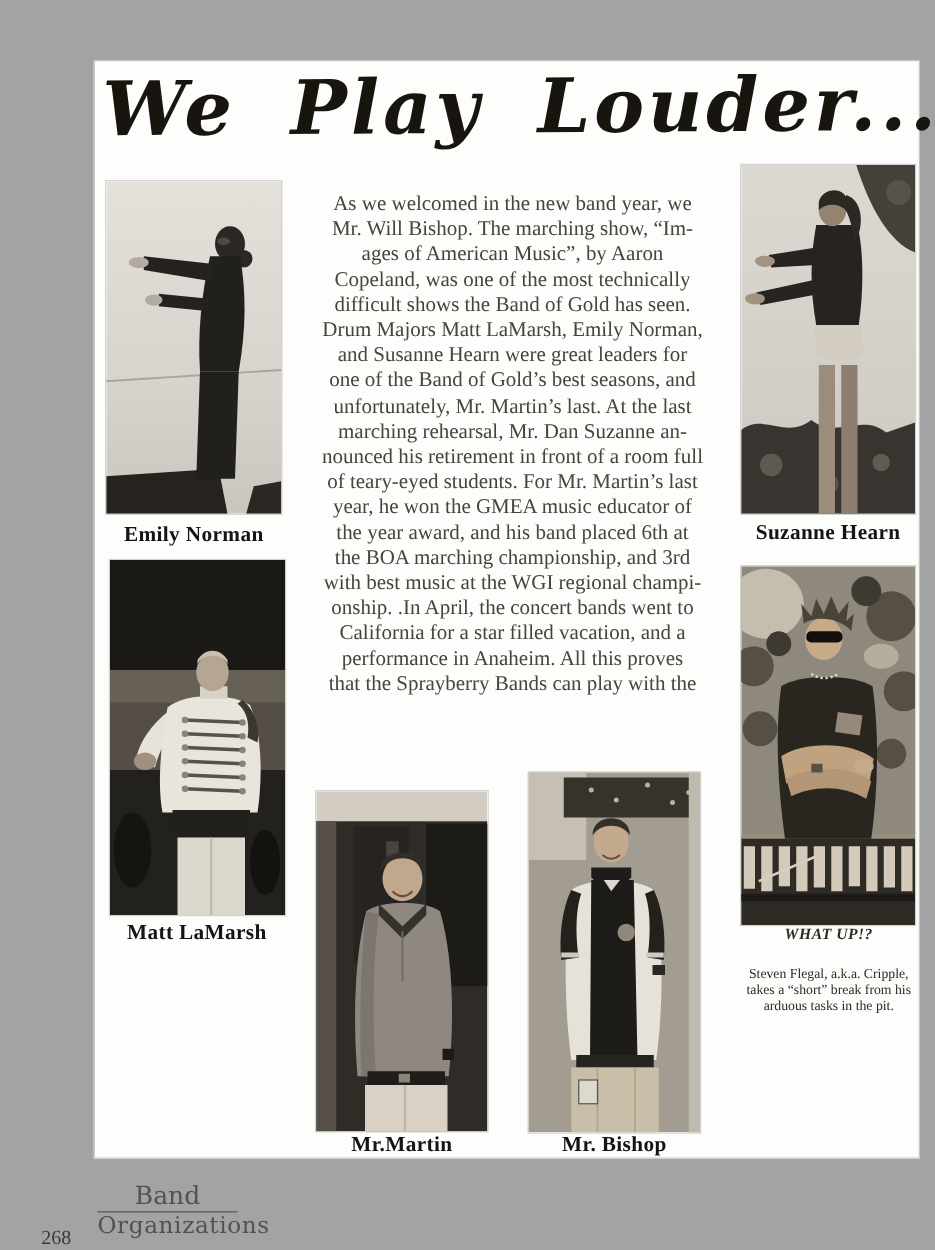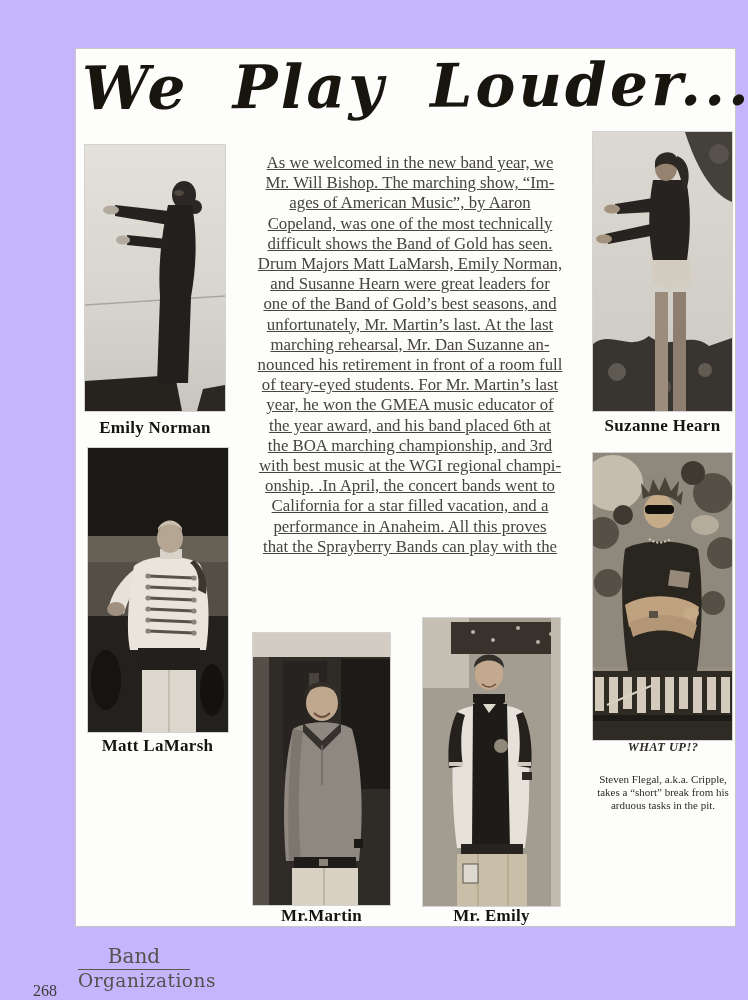--- a/index.html
+++ b/index.html
@@ -1,18 +1,18 @@
 <!DOCTYPE html>
 <html><head>
 <meta charset="utf-8">
 <style>
   html,body{margin:0;padding:0;background:#e8e6e1;}
   .page{
     position:relative;width:748px;height:1000px;margin:0 auto;
-    background:#c4b5fd;overflow:hidden;
+    background:#a3a3a3;overflow:hidden;
     font-family:"Liberation Serif", serif;color:#3f3c38;
   }
   .content-box{
     position:absolute;left:75px;top:48px;width:659px;height:877px;
     border:1px solid #c9c7c1;background:#fdfdfb;
   }
   .title{
     position:absolute;left:82px;top:34px;width:656px;height:110px;
     font-family:"DejaVu Serif", serif;font-style:italic;font-weight:700;
     font-size:60px;line-height:104px;color:#18150f;
@@ -31,21 +31,21 @@
     position:absolute;text-align:center;font-weight:700;font-size:17px;
     color:#161412;letter-spacing:.3px;font-family:"Liberation Serif", serif;
   }
   .cap-emily  {left:85px; top:418px;width:140px;}
   .cap-suzanne{left:585px;top:416px;width:155px;}
   .cap-matt   {left:80px; top:736px;width:155px;}
   .cap-martin {left:253px;top:906px;width:137px;}
   .cap-bishop {left:423px;top:906px;width:137px;}
   .article{
     position:absolute;left:230px;top:153px;width:360px;
-    font-size:16.8px;line-height:20.2px;text-align:center;color:#47443f;text-decoration:underline;
+    font-size:16.8px;line-height:20.2px;text-align:center;color:#47443f;
   }
   .candid{position:absolute;left:588px;top:740px;width:150px;text-align:center;color:#2e2b27;}
   .candid-title{font-weight:700;font-style:italic;font-size:12.5px;letter-spacing:.4px;}
   .candid-body{font-size:11px;line-height:13px;margin-top:18px;}
   .page-number{position:absolute;left:33px;top:982px;font-size:16px;color:#3b3a37;}
   .footer-script{
     position:absolute;left:78px;top:944px;width:112px;
     font-family:"DejaVu Serif", serif;color:#55524d;
   }
   .footer-band{font-size:20px;text-align:center;border-bottom:1.5px solid #5a5752;padding:0 6px 1px 6px;}
@@ -209,21 +209,21 @@
       <path d="M51,50 C51,32 81,32 81,50 C74,40 58,40 51,50 Z" fill="#332f29"></path>
       <path d="M59,66 Q66,72 73,66" stroke="#6e513c" stroke-width="1.6" fill="none"></path>
       <rect x="38" y="226" width="62" height="10" fill="#27241f"></rect>
       <rect x="34" y="236" width="70" height="52" fill="#c9bfa9"></rect>
       <line x1="55" y1="236" x2="55" y2="288" stroke="#b3a78f" stroke-width="1.5"></line>
       <line x1="85" y1="236" x2="85" y2="288" stroke="#b3a78f" stroke-width="1.5"></line>
       <rect x="40" y="246" width="15" height="19" fill="#ded9cf" stroke="#5a564e" stroke-width="1"></rect>
       <rect x="99" y="154" width="10" height="8" fill="#2c2925"></rect>
     </svg>
   </figure>
-  <div class="caption cap-bishop">Mr. Emily</div>
+  <div class="caption cap-bishop">Mr. Bishop</div>
 
   <figure class="photo ph-flegal">
     <svg viewBox="0 0 139 287" preserveAspectRatio="none">
       <rect width="139" height="287" fill="#8f887c"></rect>
       <ellipse cx="20" cy="30" rx="30" ry="28" fill="#c5bdae"></ellipse>
       <g fill="#554f45">
           <circle cx="10" cy="80" r="16"></circle>
           <circle cx="120" cy="40" r="20"></circle>
           <circle cx="130" cy="100" r="16"></circle>
           <circle cx="15" cy="130" r="14"></circle>

